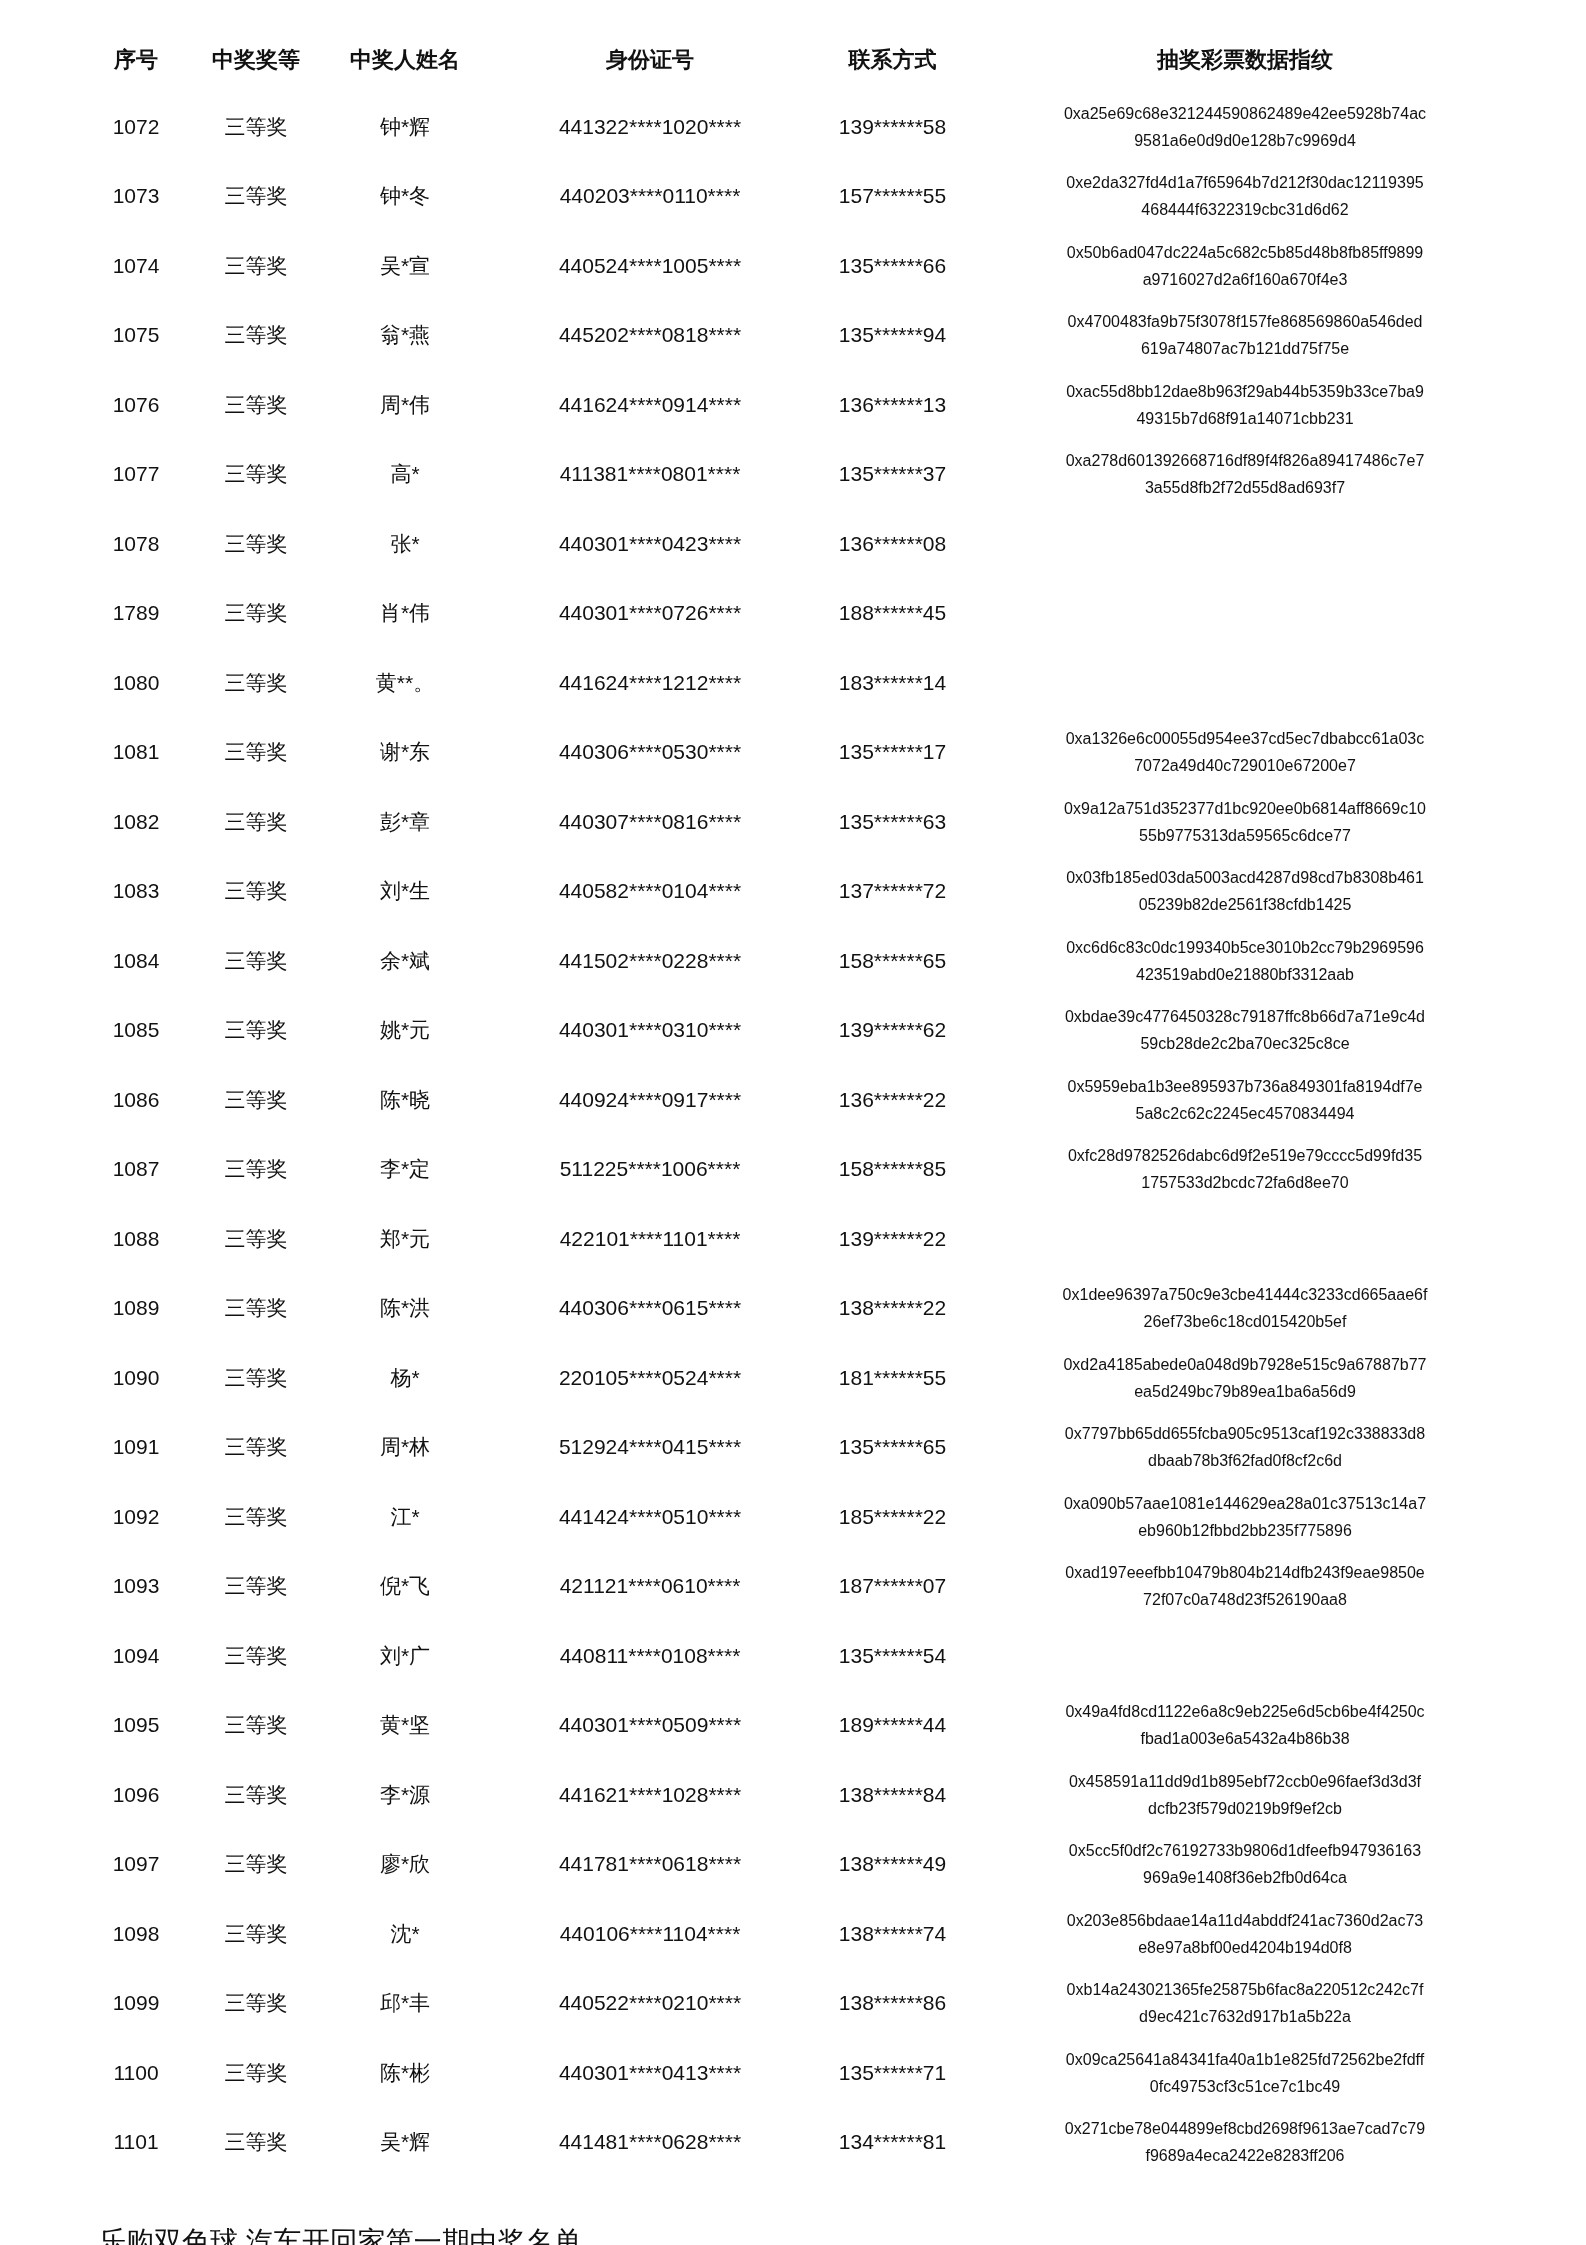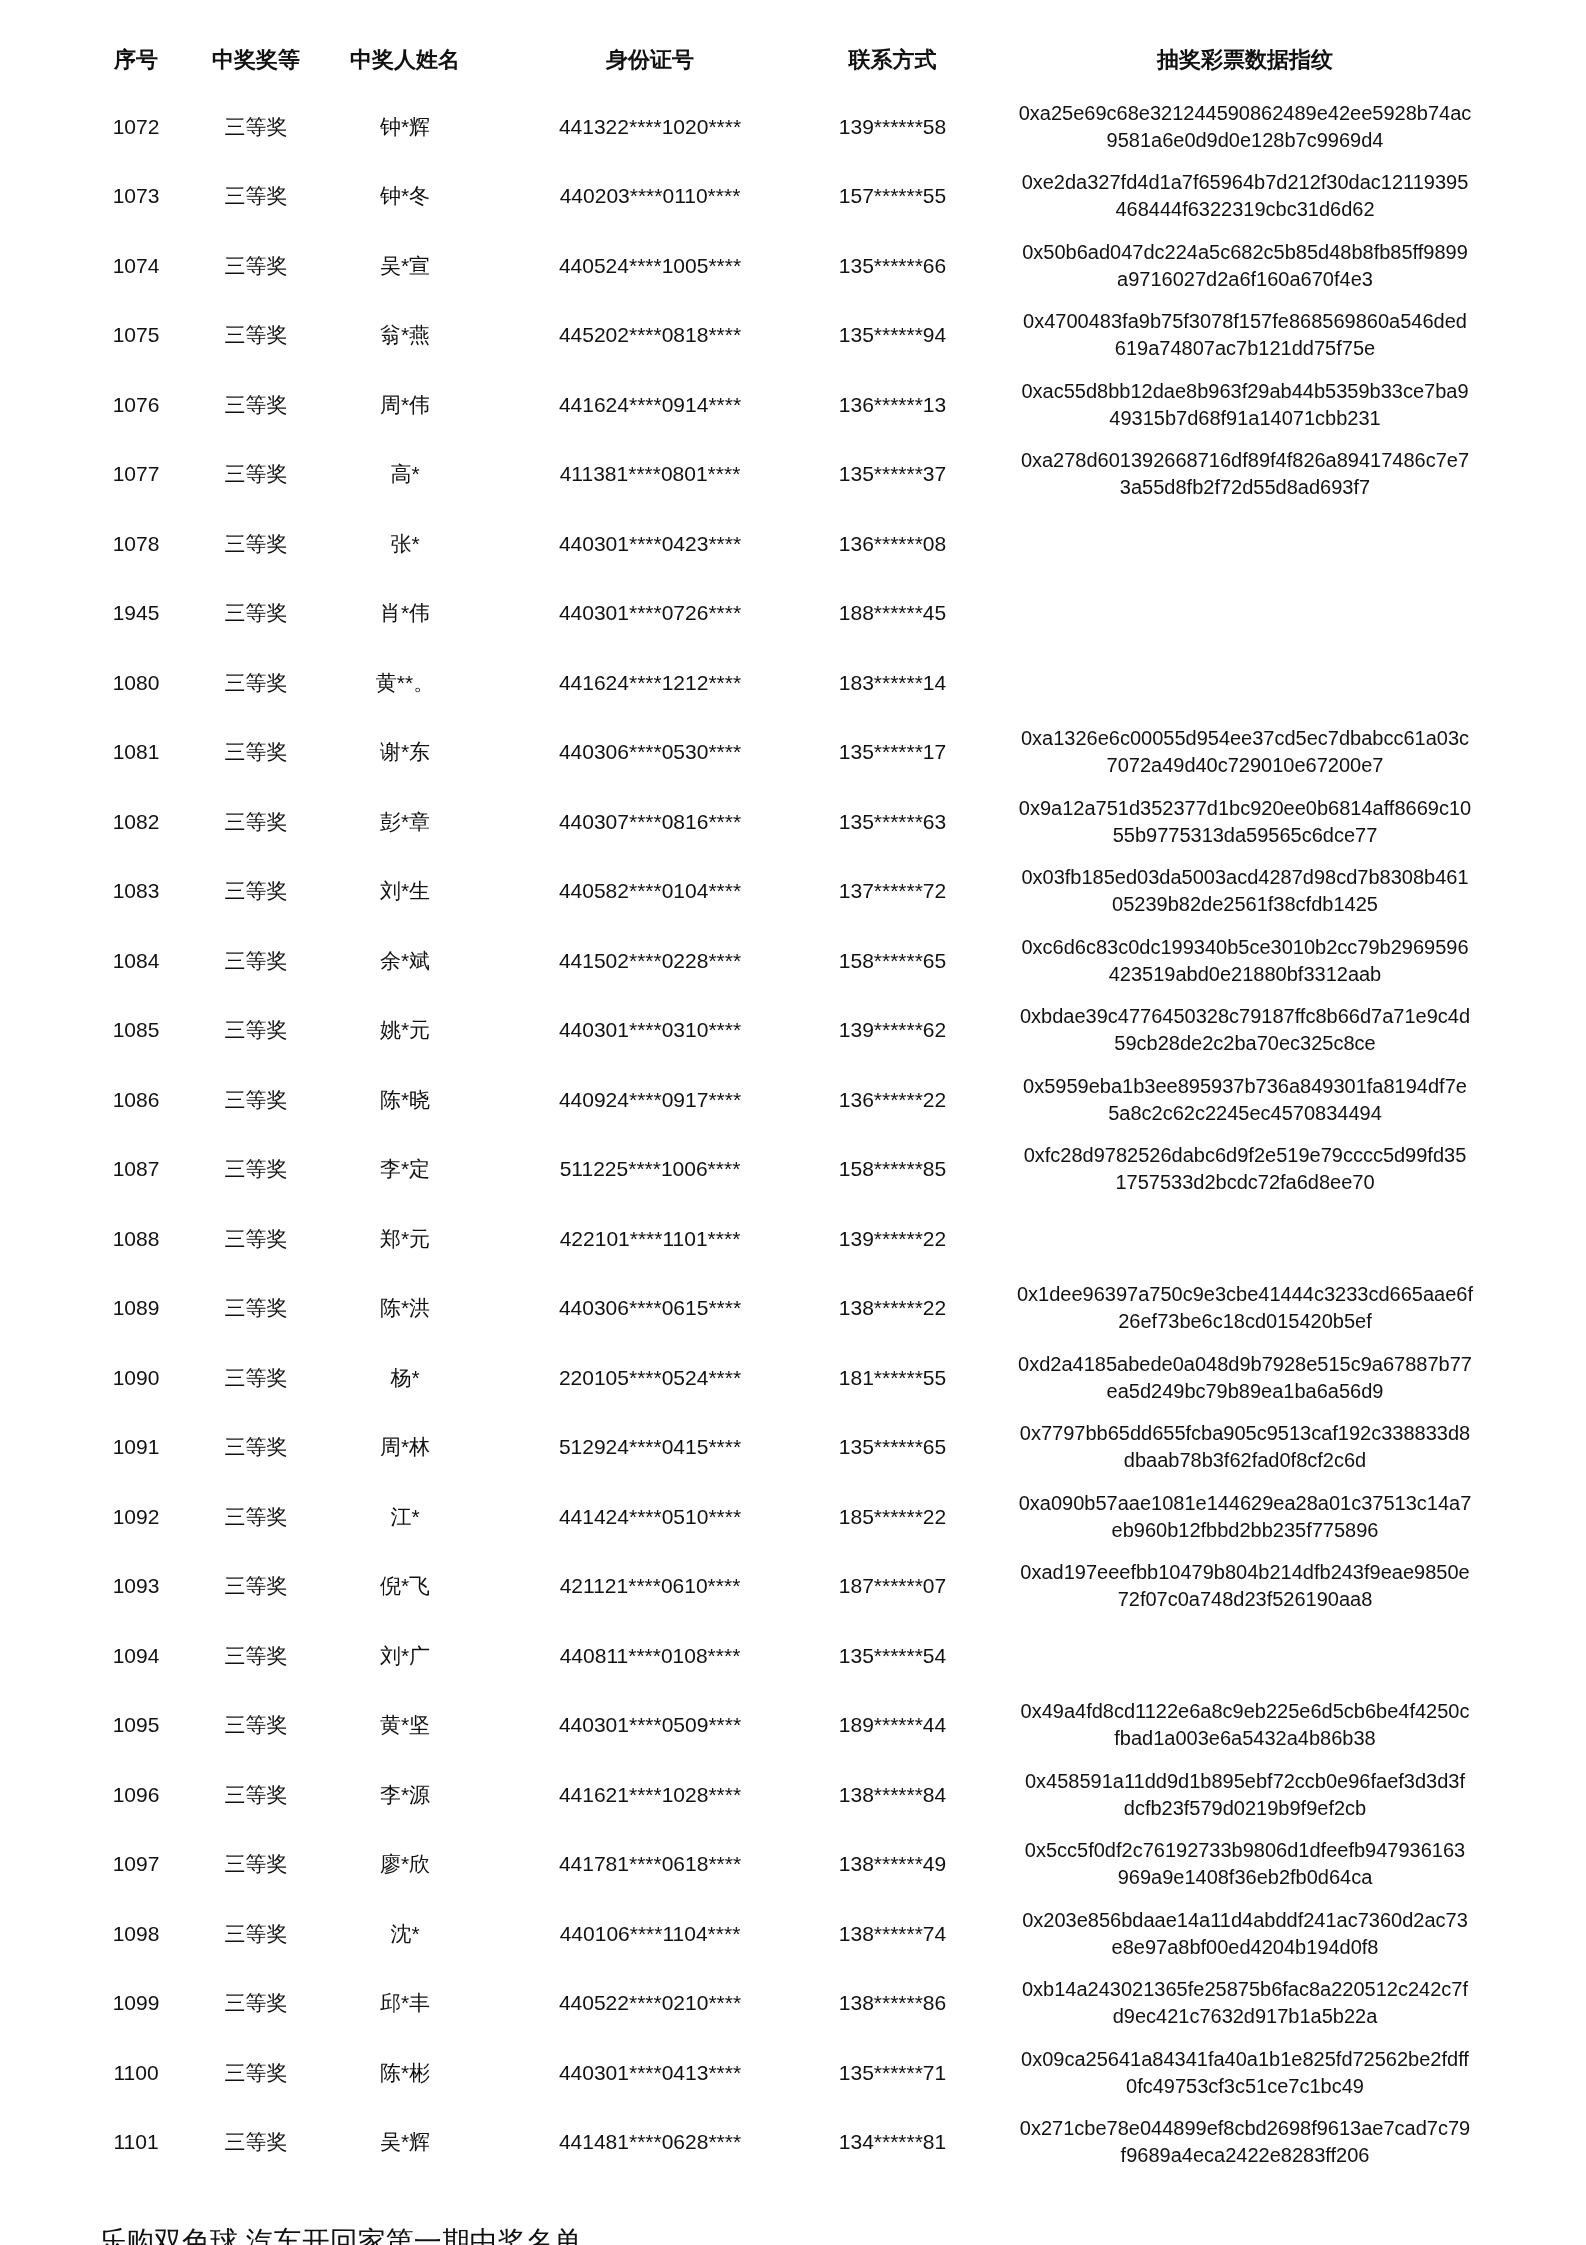--- a/index.html
+++ b/index.html
@@ -31,21 +31,21 @@
   }
   .row {
     height: 69.5px;
     font-size: 21px;
   }
   .cell {
     text-align: center;
     white-space: nowrap;
   }
   .c-fp {
-    font-size: 20px;
+    font-size: 16px;
     line-height: 27px;
   }
   .footer {
     margin-top: 46px;
     padding-left: 98px;
     font-size: 28px;
     color: #111111;
   }
 </style>
 </head>
@@ -135,21 +135,21 @@
 
   <div class="row">
     <div class="cell">1078</div>
     <div class="cell">三等奖</div>
     <div class="cell">张*</div>
     <div class="cell">440301****0423****</div>
     <div class="cell">136******08</div>
   </div>
 
   <div class="row">
-    <div class="cell">1945</div>
+    <div class="cell">1789</div>
     <div class="cell">三等奖</div>
     <div class="cell">肖*伟</div>
     <div class="cell">440301****0726****</div>
     <div class="cell">188******45</div>
   </div>
 
   <div class="row">
     <div class="cell">1080</div>
     <div class="cell">三等奖</div>
     <div class="cell">黄**。</div>

